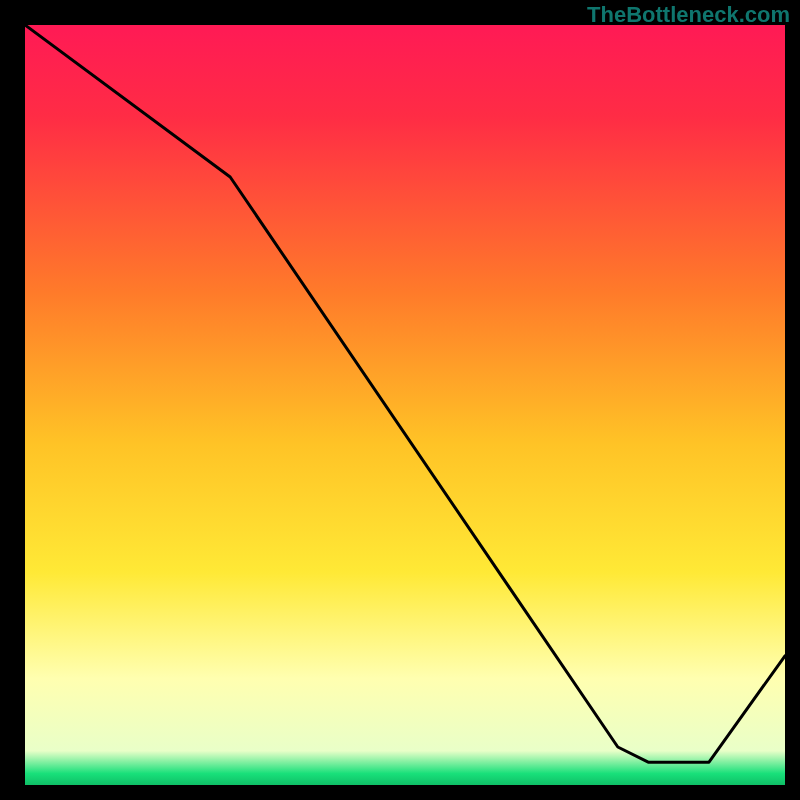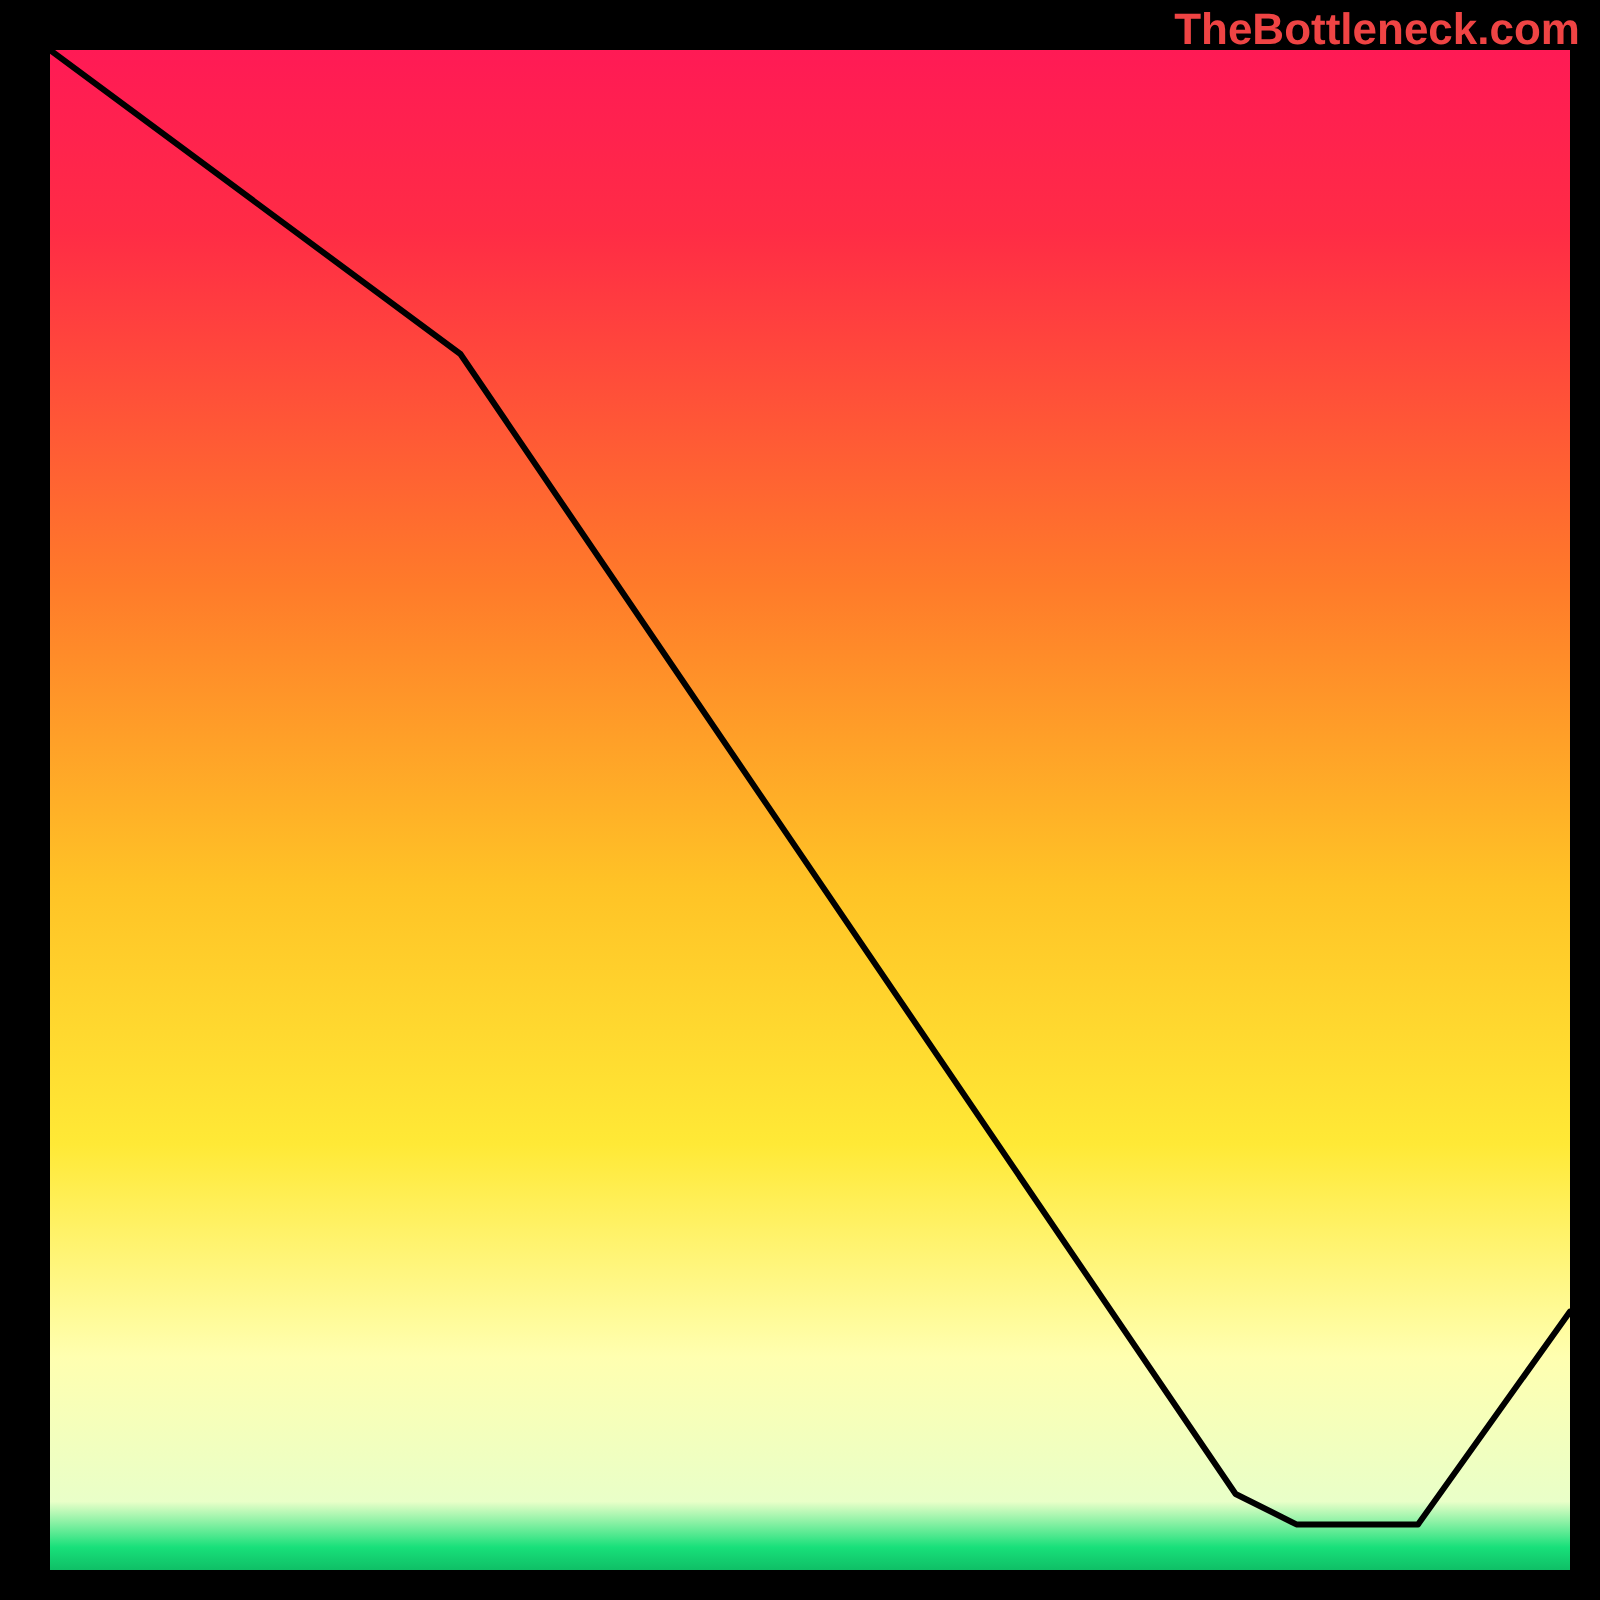--- a/index.html
+++ b/index.html
@@ -14,21 +14,21 @@
   .frame {
     position: relative;
     width: 800px;
     height: 800px;
     background: #000;
   }
   .watermark {
     position: absolute;
     top: 2px;
     right: 10px;
-    color: #ef4444;
+    color: #0f766e;
     font-size: 22px;
     font-weight: 600;
     z-index: 5;
   }
   .plot-area {
     position: absolute;
     left: 25px;
     top: 25px;
     width: 760px;
     height: 760px;

